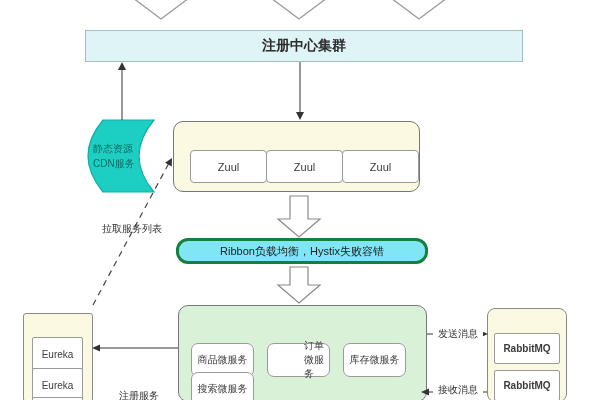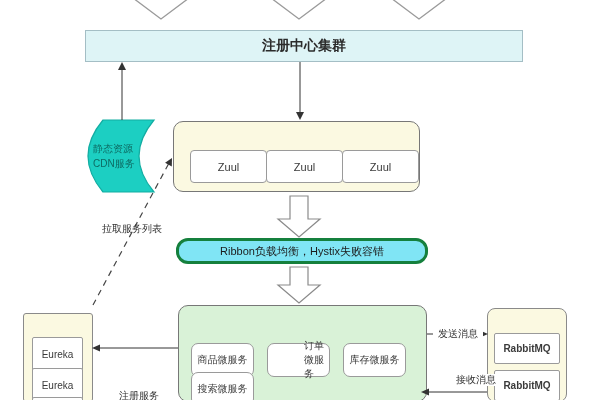--- a/index.html
+++ b/index.html
@@ -105,15 +105,15 @@
     <line x1="427" y1="334" x2="484" y2="334" stroke="#333" stroke-width="1"></line>
     <polygon points="488,334 480,330.5 480,337.5" fill="#333"></polygon>
 
     <line x1="426" y1="392" x2="487" y2="392" stroke="#333" stroke-width="1"></line>
     <polygon points="421,392 429,388.5 429,395.5" fill="#333"></polygon>
   </svg>
 
   <div class="edge-label" style="left:96px;top:223px;width:72px;">拉取服务列表</div>
   <div class="edge-label on-line" style="left:114px;top:342px;width:46px;margin-top:48px;">注册服务</div>
   <div class="edge-label on-line" style="left:433px;top:328px;width:46px;">发送消息</div>
-  <div class="edge-label on-line" style="left:433px;top:374px;width:46px;margin-left:18px;">接收消息</div>
+  <div class="edge-label on-line" style="left:433px;top:384px;width:46px;">接收消息</div>
 
 </div>
 
 </body></html>

